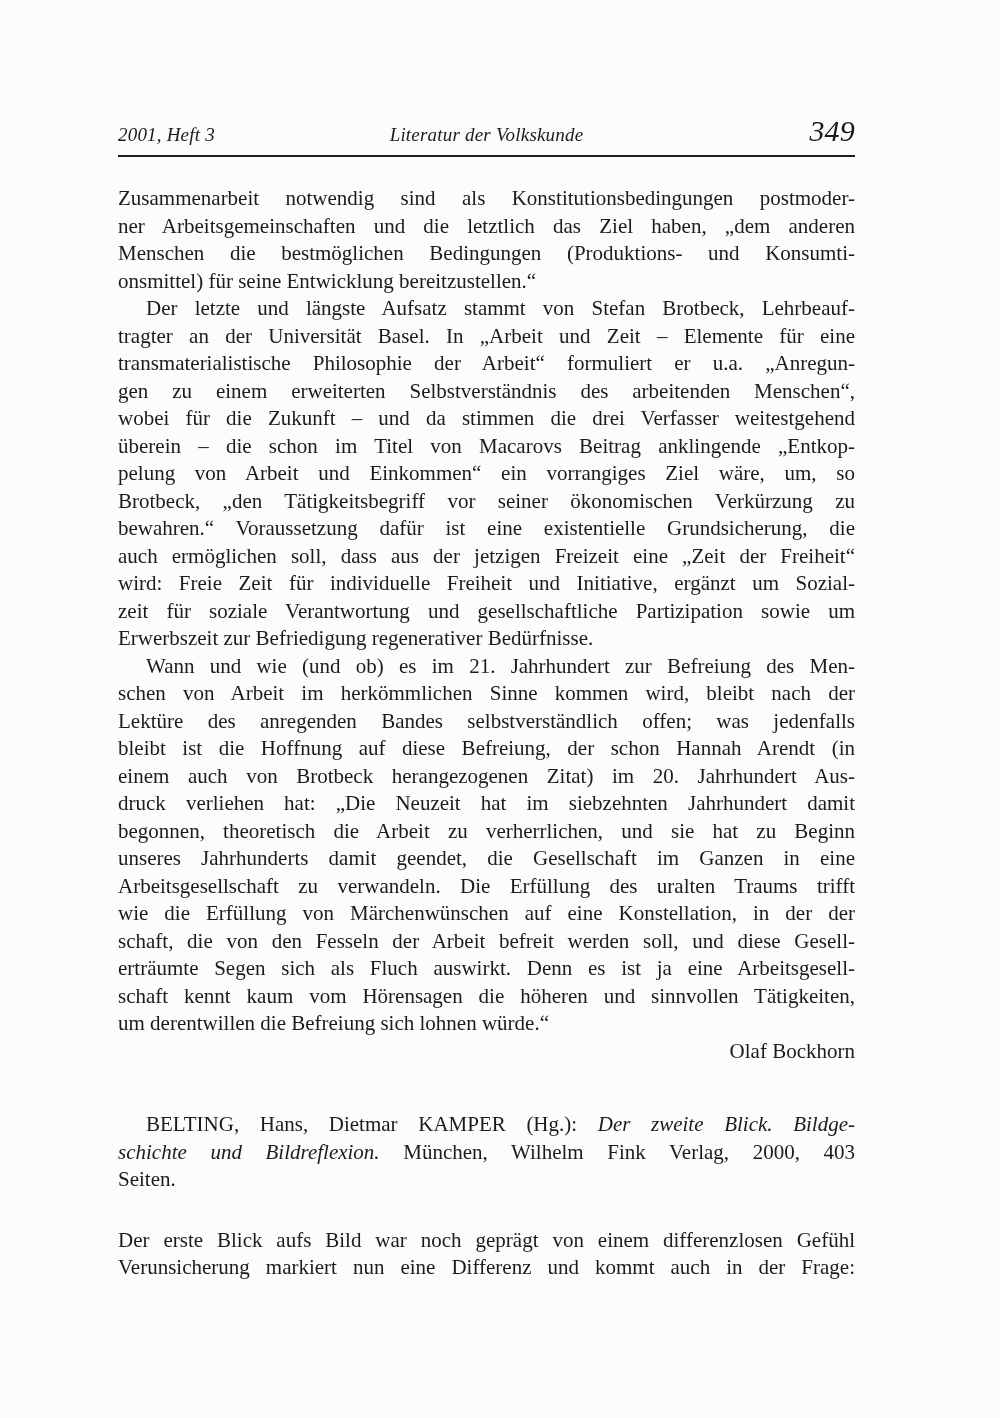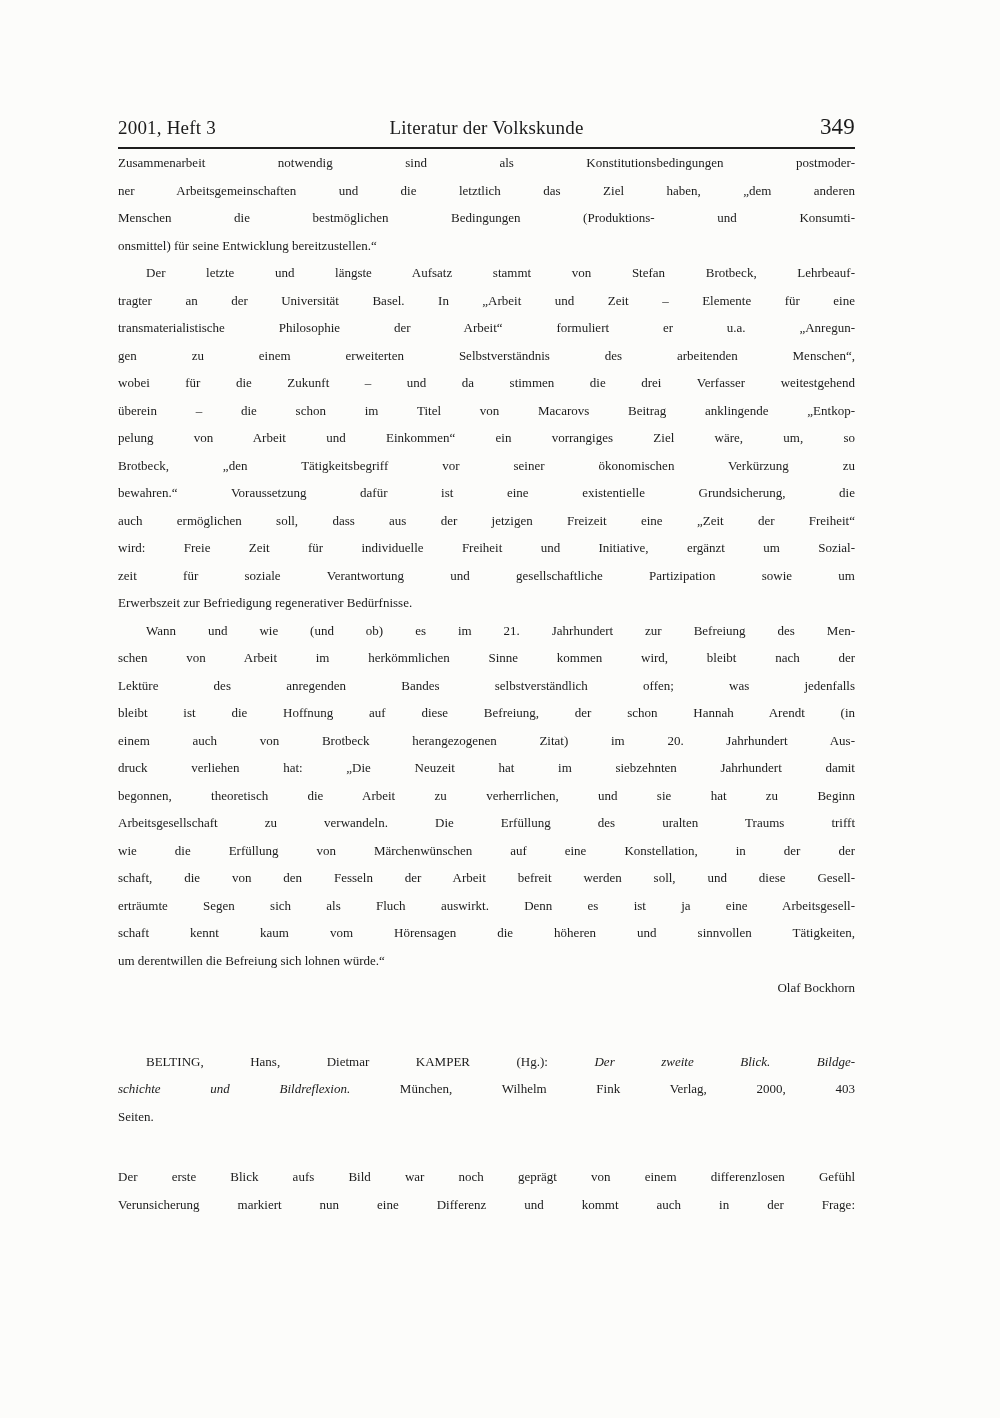--- a/index.html
+++ b/index.html
@@ -21,31 +21,33 @@
     margin-left: 118px;
     width: 737px;
   }
   .header {
     display: grid;
     grid-template-columns: 1fr auto 1fr;
     align-items: baseline;
     padding-top: 114px;
     font-size: 19px;
     letter-spacing: 0.2px;
+    font-style: italic;
   }
   .header .h-left   { text-align: left; }
   .header .h-center { text-align: right; }
-  .header .h-right  { text-align: right; font-size: 23px; }
+  .header .h-right  { text-align: right; font-size: 30px; }
   .rule {
     margin-top: 7px;
     height: 2px;
     background: #1d1d1d;
   }
   .body-text {
-    font-size: 13px;
+    margin-top: 28px;
+    font-size: 21px;
     line-height: 27.5px;
   }
   .para { margin: 0; }
   .line {
     text-align: justify;
     white-space: normal;
   }
   .line.just { text-align-last: justify; }
   .line.last { text-align-last: left; }
   .line.indent { text-indent: 28px; }
@@ -93,20 +95,21 @@
           <div class="line last">Erwerbszeit zur Befriedigung regenerativer Bedürfnisse.</div>
         </div>
         <div class="para">
           <div class="line just indent">Wann und wie (und ob) es im 21. Jahrhundert zur Befreiung des Men-</div>
           <div class="line just">schen von Arbeit im herkömmlichen Sinne kommen wird, bleibt nach der</div>
           <div class="line just">Lektüre des anregenden Bandes selbstverständlich offen; was jedenfalls</div>
           <div class="line just">bleibt ist die Hoffnung auf diese Befreiung, der schon Hannah Arendt (in</div>
           <div class="line just">einem auch von Brotbeck herangezogenen Zitat) im 20. Jahrhundert Aus-</div>
           <div class="line just">druck verliehen hat: „Die Neuzeit hat im siebzehnten Jahrhundert damit</div>
           <div class="line just">begonnen, theoretisch die Arbeit zu verherrlichen, und sie hat zu Beginn</div>
+          <div class="line just">unseres Jahrhunderts damit geendet, die Gesellschaft im Ganzen in eine</div>
           <div class="line just">Arbeitsgesellschaft zu verwandeln. Die Erfüllung des uralten Traums trifft</div>
           <div class="line just">wie die Erfüllung von Märchenwünschen auf eine Konstellation, in der der</div>
           <div class="line just">schaft, die von den Fesseln der Arbeit befreit werden soll, und diese Gesell-</div>
           <div class="line just">erträumte Segen sich als Fluch auswirkt. Denn es ist ja eine Arbeitsgesell-</div>
           <div class="line just">schaft kennt kaum vom Hörensagen die höheren und sinnvollen Tätigkeiten,</div>
           <div class="line last">um derentwillen die Befreiung sich lohnen würde.“</div>
         </div>
         <div class="signature">Olaf Bockhorn</div>
         <div class="gap" style="height: 46px;"></div>
         <div class="para">

